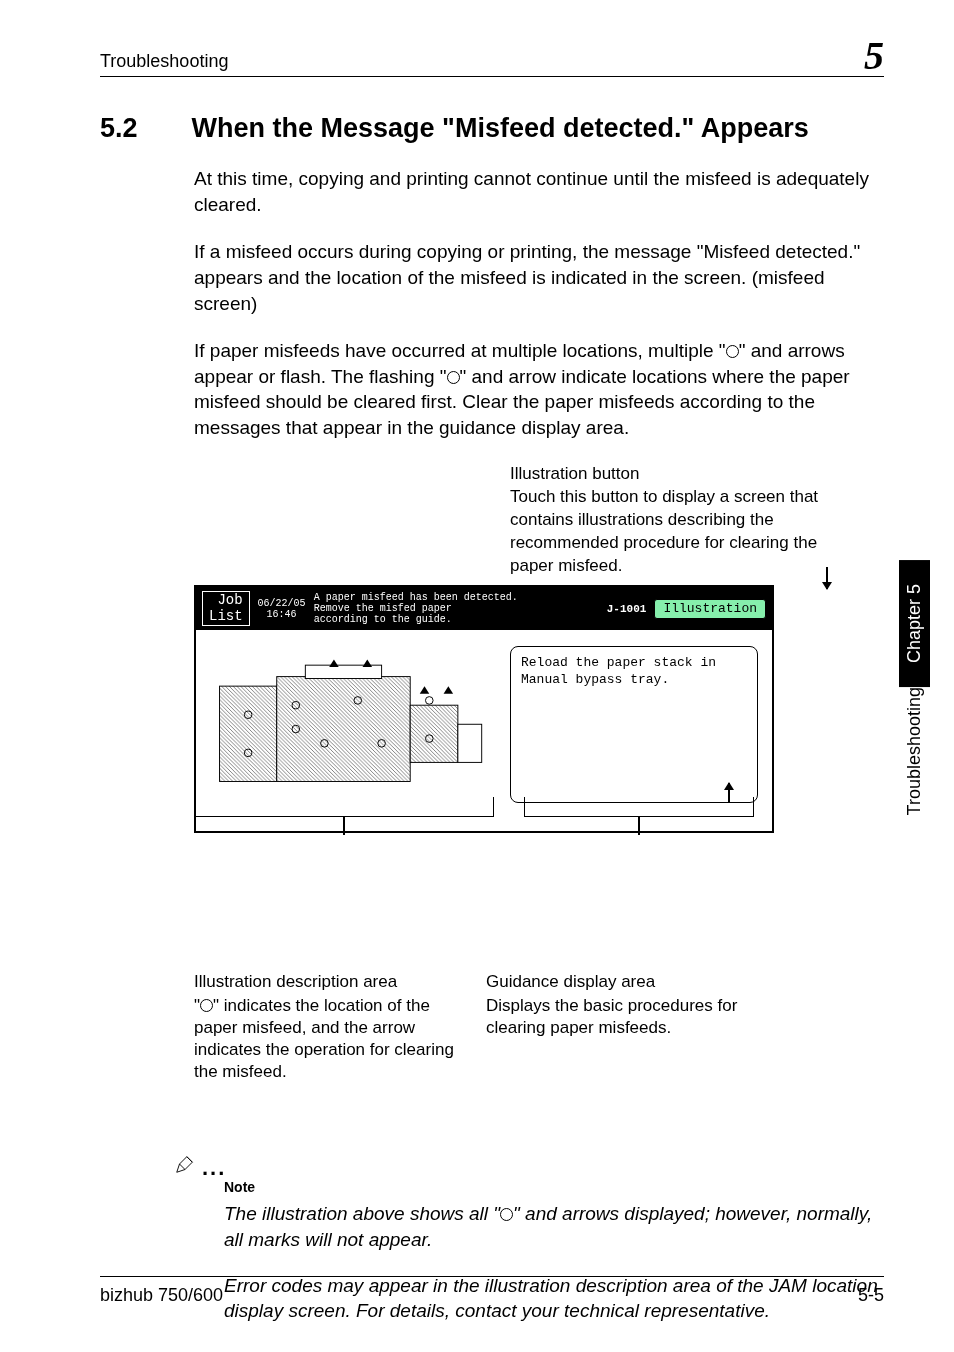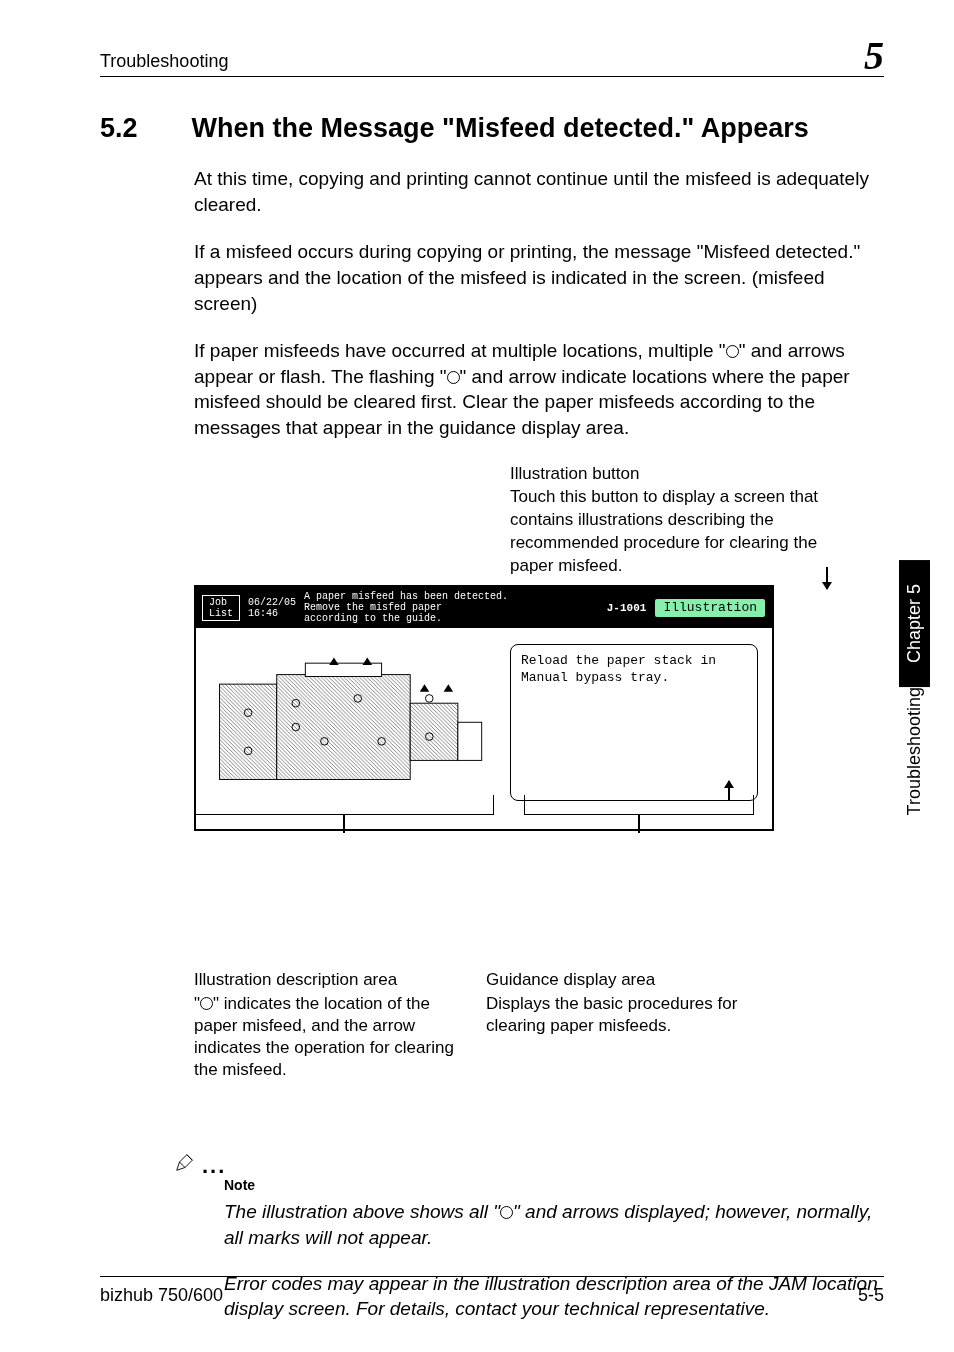--- a/index.html
+++ b/index.html
@@ -102,27 +102,27 @@
     padding: 4px 6px;
     font-family: "Courier New", monospace;
     font-size: 11px;
     line-height: 1.1;
     gap: 8px;
   }
   .lcd-jl {
     border: 1px solid #fff;
     padding: 1px 6px;
     white-space: pre;
-    font-size: 10px;
-    text-align:left;
+    font-size: 14px;
+    text-align:right;
   }
   .lcd-date {
     white-space: pre;
     font-size:10px;
-    text-align:left;
+    text-align:center;
   }
   .lcd-msg {
     white-space: pre;
     flex: 1;
     font-size: 10px;
   }
   .lcd-code {
     white-space: nowrap;
     font-size: 11px;
     font-weight: bold;

